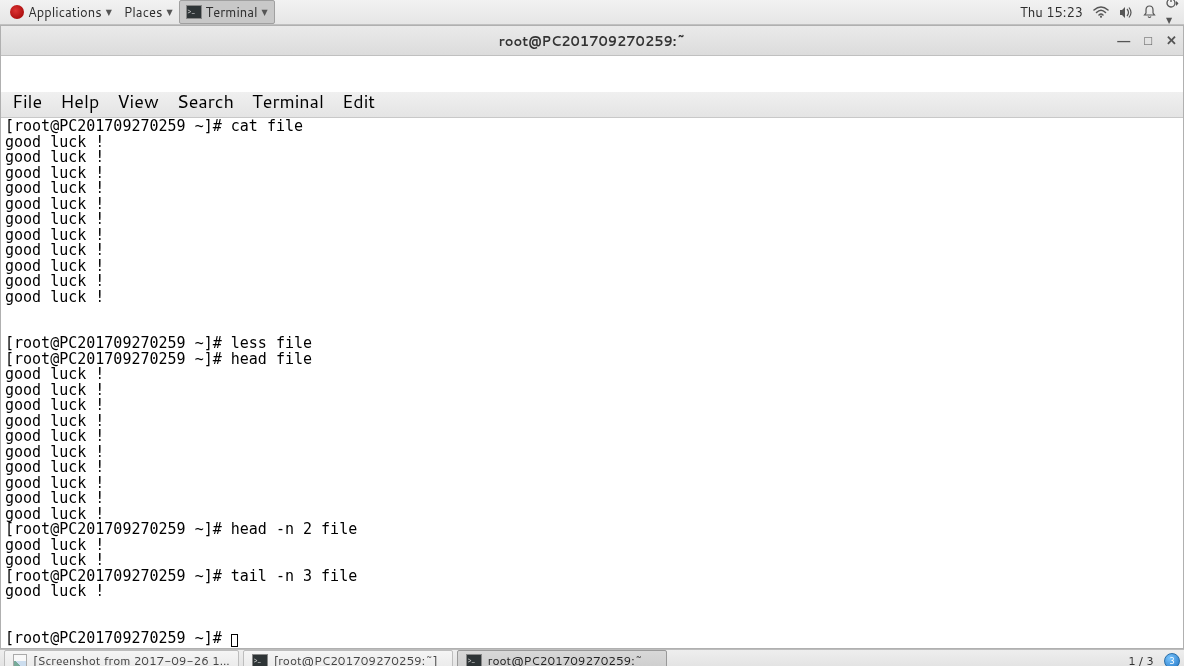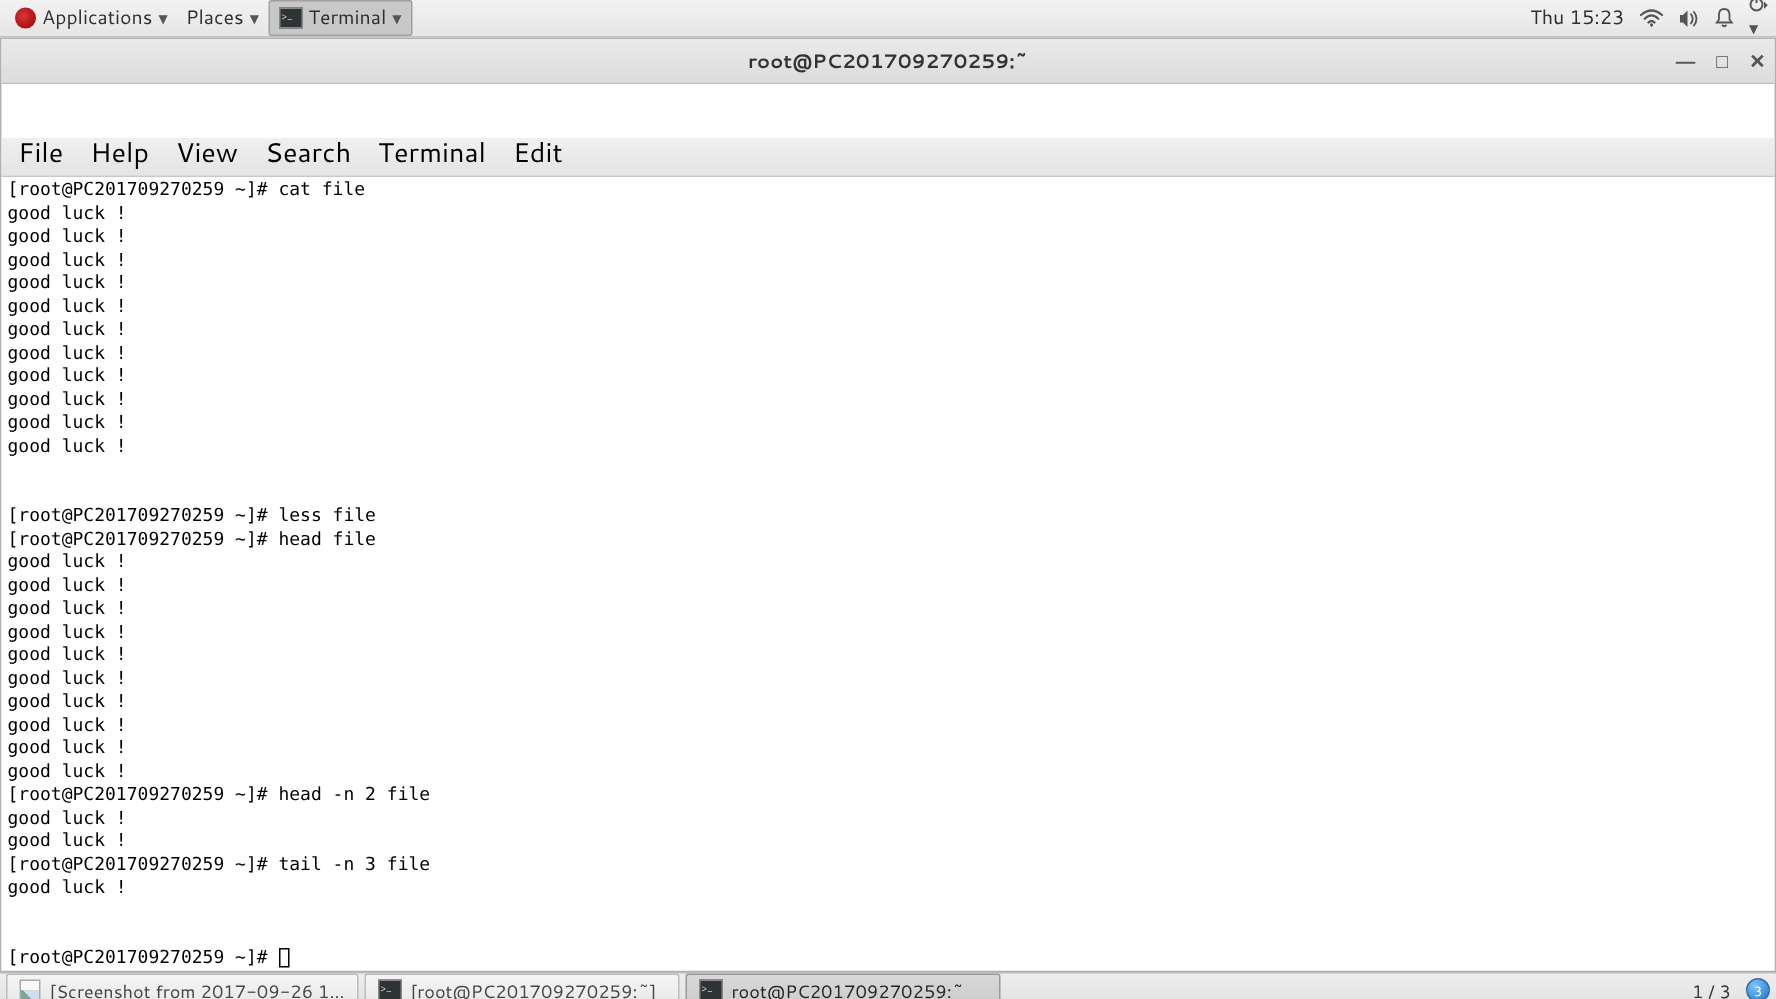--- a/index.html
+++ b/index.html
@@ -72,21 +72,21 @@
   font-size: 18px;
   margin-top: 36px;
 }
 .menubar span { padding: 3px 9px; cursor: pointer; }
 
 .terminal-body {
   flex: 1;
   background: #fff;
   color: #000;
   font-family: "DejaVu Sans Mono", "Liberation Mono", monospace;
-  font-size: 12px;
+  font-size: 15px;
   line-height: 15.5px;
   padding: 1px 4px;
   white-space: pre;
   overflow: hidden;
 }
 .cursor {
   display: inline-block;
   width: 7px;
   height: 13px;
   border: 1px solid #000;

